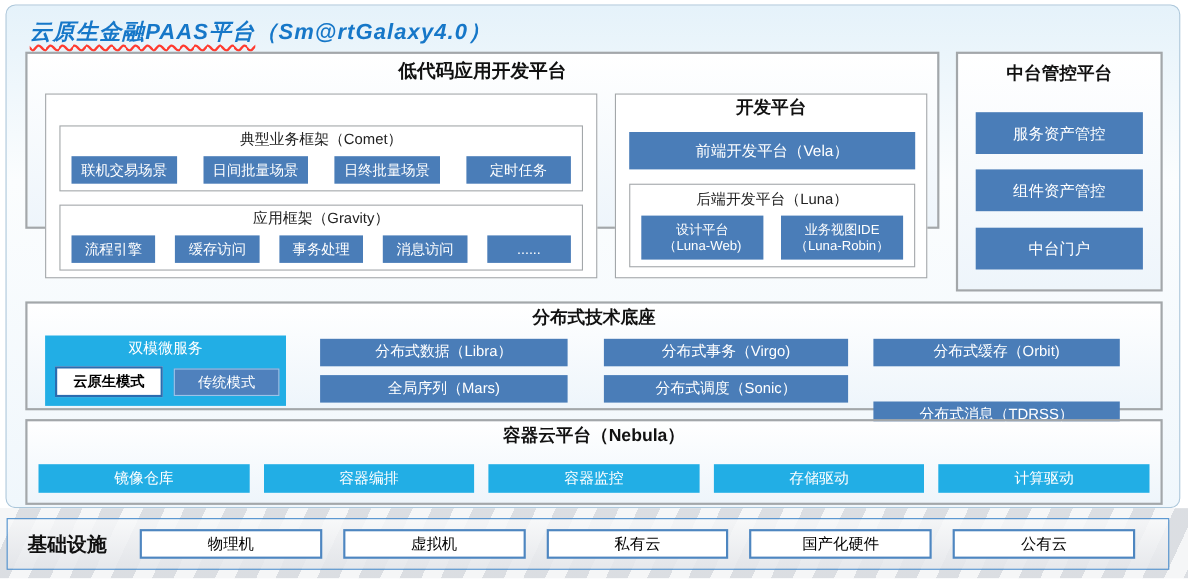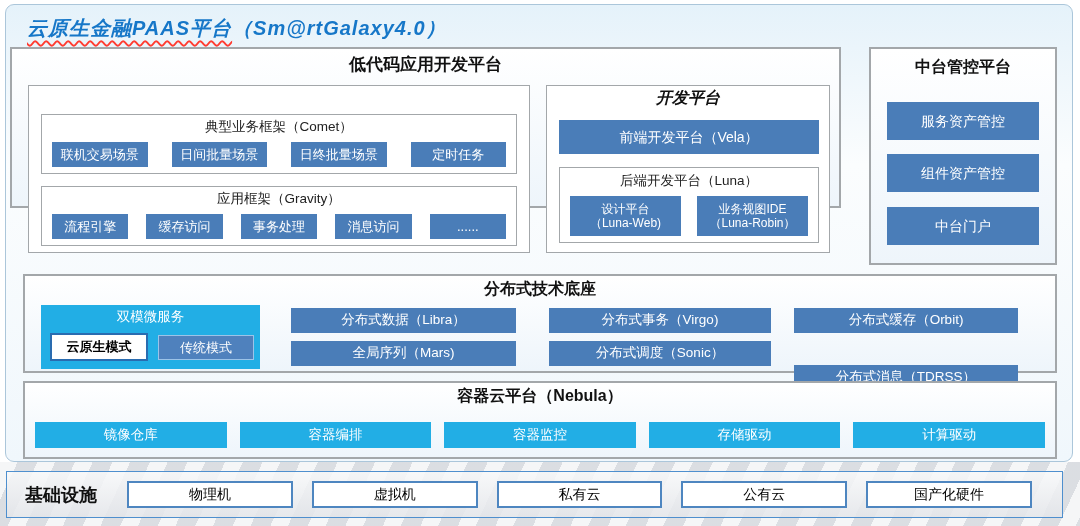--- a/index.html
+++ b/index.html
@@ -88,21 +88,21 @@
 <body>
 
 <div id="stage">
 
   <div class="frame">
 
     <div class="main-title">
       <span class="squiggle">云原生金融PAAS平台</span><span>（Sm@rtGalaxy4.0）</span>
     </div>
 
-    <div class="panel" style="left:4px; top:42px; width:831px; height:161px;">
+    <div class="panel" style="left:17px; top:42px; width:831px; height:161px;">
       <div class="h17" style="top:4px;">低代码应用开发平台</div>
 
       <div class="subpanel" style="left:16px; top:36px; width:502px; height:168px;">
         <div class="h16" style="top:2px;margin-top:32px;">运行框架</div>
 
         <div class="subpanel" style="left:12px; top:28px; width:476px; height:60px;">
           <div class="h14" style="top:3px;">典型业务框架（Comet）</div>
           <div class="row" style="left:10px; right:10px; bottom:6px; height:25px; gap:24px;">
             <div class="btn-blue">联机交易场景</div>
             <div class="btn-blue">日间批量场景</div>
@@ -117,21 +117,21 @@
             <div class="btn-blue">流程引擎</div>
             <div class="btn-blue">缓存访问</div>
             <div class="btn-blue">事务处理</div>
             <div class="btn-blue">消息访问</div>
             <div class="btn-blue">......</div>
           </div>
         </div>
       </div>
 
       <div class="subpanel" style="left:534px; top:36px; width:284px; height:168px;">
-        <div class="h16" style="top:2px;font-style:italic;">开发平台</div>
+        <div class="h16" style="top:2px;">开发平台</div>
         <div class="btn-blue" style="position:absolute; left:12px; top:34px; width:260px; height:34px; font-size:14px;">前端开发平台（Vela）</div>
         <div class="subpanel" style="left:12px; top:81px; width:260px; height:76px;">
           <div class="h14" style="top:4px;">后端开发平台（Luna）</div>
           <div class="row" style="left:10px; right:10px; bottom:6px; height:40px; gap:16px;">
             <div class="btn-blue two-line">
               <span>设计平台</span>
               <span>（Luna-Web)</span>
             </div>
             <div class="btn-blue two-line">
               <span>业务视图IDE</span>
@@ -179,19 +179,19 @@
 
   </div>
 
   <div class="infra-band">
     <div class="infra-box">
       <div class="infra-label">基础设施</div>
       <div class="infra-items">
         <div>物理机</div>
         <div>虚拟机</div>
         <div>私有云</div>
+        <div>国产化硬件</div>
         <div>公有云</div>
-        <div>国产化硬件</div>
       </div>
     </div>
   </div>
 
 </div>
 
 </body></html>

